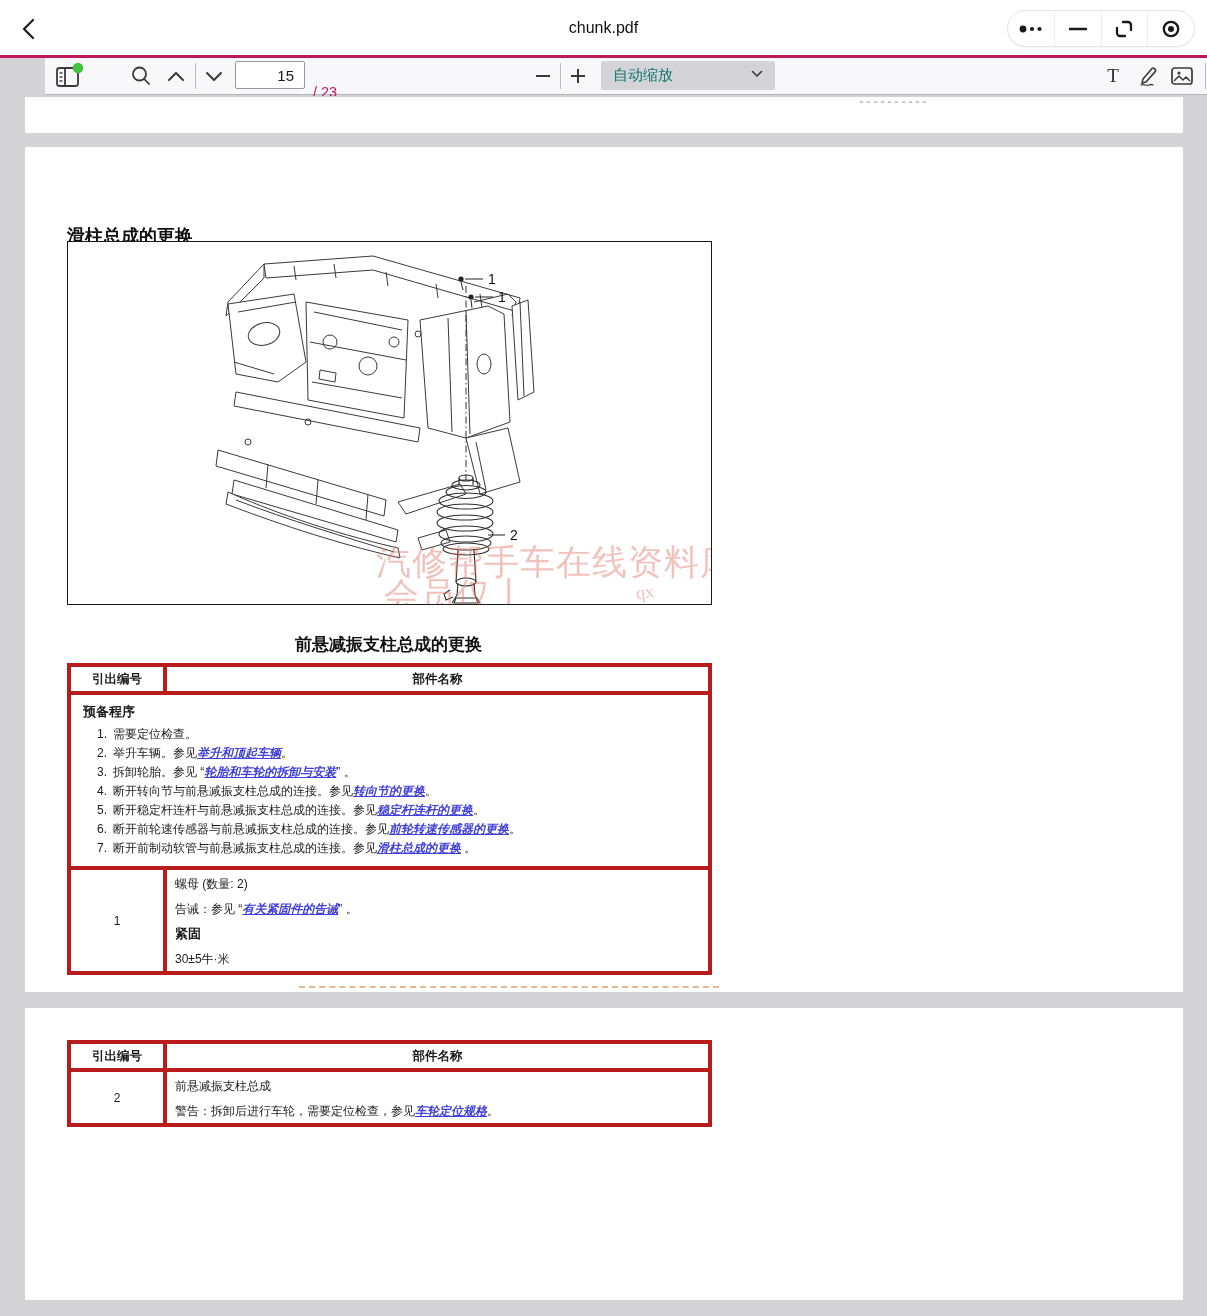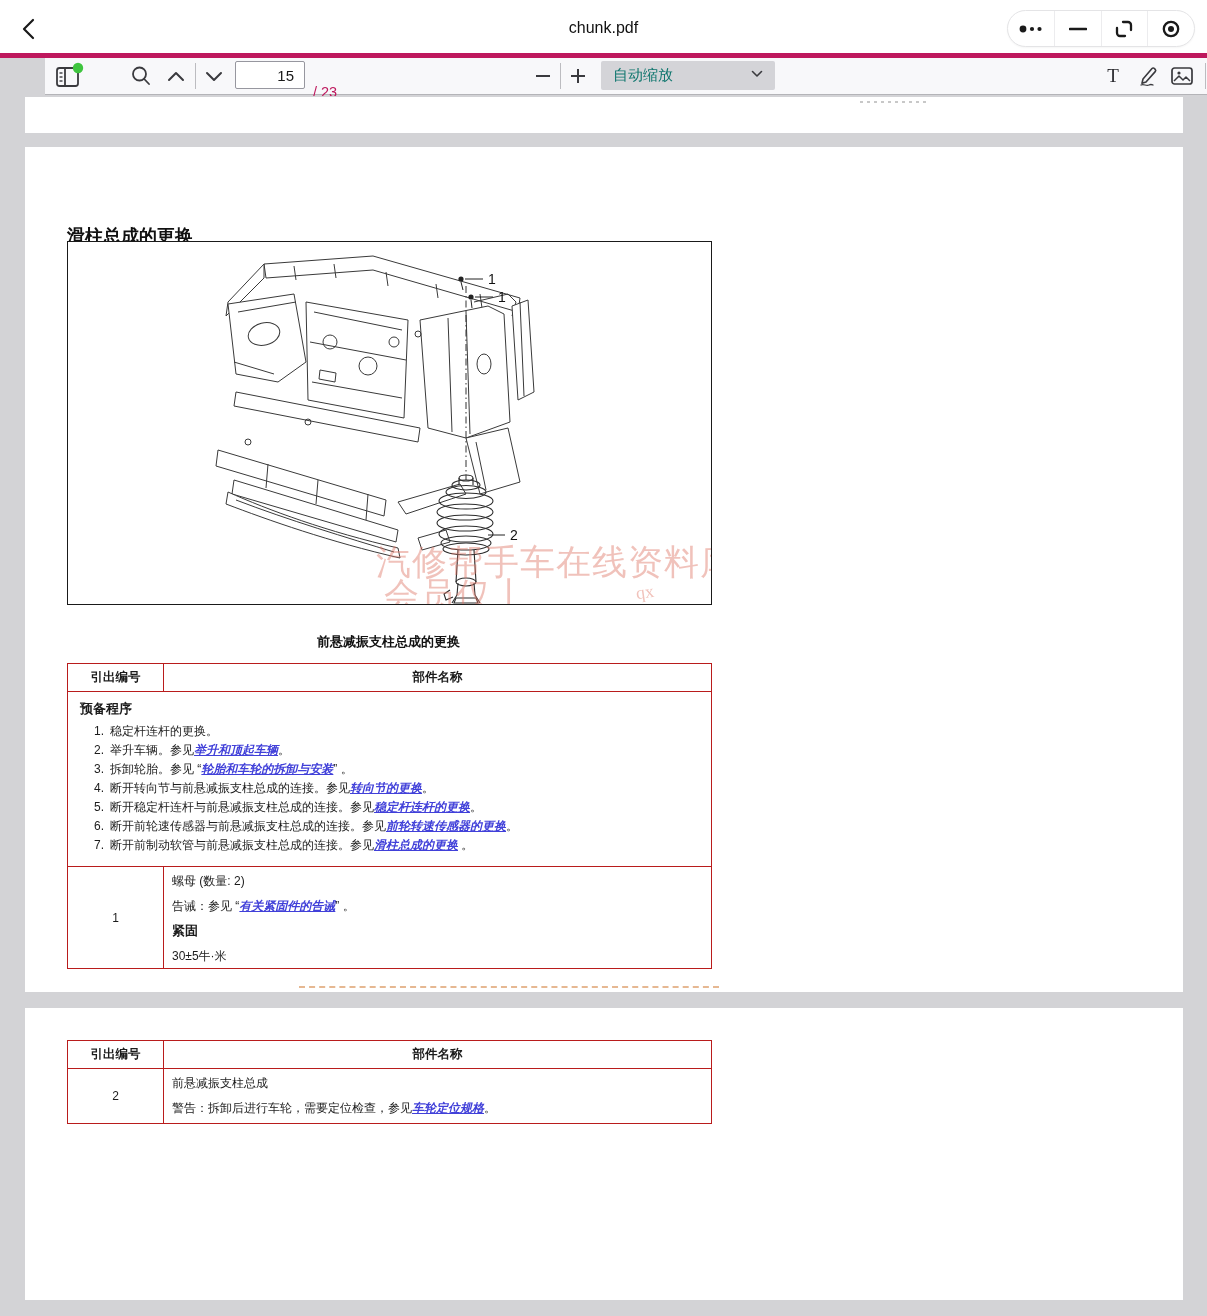--- a/index.html
+++ b/index.html
@@ -1,19 +1,19 @@
 <!DOCTYPE html>
 <html><head>
 <meta charset="utf-8">
 <style>
   html,body{margin:0;padding:0;}
   body{width:1207px;height:1316px;overflow:hidden;font-family:"Liberation Sans","DejaVu Sans",sans-serif;background:#d3d3d6;}
   .app{position:relative;width:1207px;height:1316px;}
   
-  .topbar{position:absolute;left:0;top:0;width:100%;height:58px;background:#ffffff;border-bottom:5px solid #be185d;box-sizing:border-box;}
+  .topbar{position:absolute;left:0;top:0;width:100%;height:58px;background:#ffffff;border-bottom:3px solid #be185d;box-sizing:border-box;}
   .back-btn{position:absolute;left:14px;top:14px;width:30px;height:30px;cursor:pointer;}
   .win-title{position:absolute;left:0;right:0;top:19px;text-align:center;font-size:16px;color:#111;}
   .capsule{position:absolute;right:12px;top:10px;width:188px;height:37px;background:#fff;border:1px solid #e4e4e6;border-radius:20px;box-sizing:border-box;display:flex;align-items:stretch;box-shadow:0 1px 2px rgba(0,0,0,.04);}
   .capsule .cap-btn{flex:1;display:flex;align-items:center;justify-content:center;cursor:pointer;}
   .capsule .cap-btn + .cap-btn{border-left:1px solid #ececee;}
   
   .pdf-toolbar{position:absolute;left:0;top:58px;width:100%;height:37px;background:#f8f8fa;border-bottom:1px solid #b4b4b8;box-sizing:border-box;margin-left:45px;}
   .tb{position:absolute;top:0;height:36px;display:flex;align-items:center;justify-content:center;cursor:pointer;}
   .tb-divider{position:absolute;top:5px;width:1px;height:26px;background:#bcbcc0;}
   .page-input{position:absolute;left:190px;top:3px;width:70px;height:28px;border:1px solid #97979f;border-radius:2px;background:#fff;box-sizing:border-box;font-size:15px;text-align:right;padding:0 10px 0 4px;color:#1a1a1a;font-family:"Liberation Sans","DejaVu Sans",sans-serif;}
@@ -28,24 +28,24 @@
   .page{position:absolute;left:25px;width:1158px;background:#fff;}
   .page1{top:51px;height:845px;}
   .page2{top:912px;height:292px;}
   .doc-heading{position:absolute;left:42px;top:57px;font-size:18px;font-weight:bold;color:#111;margin-top:20px;}
   
   .figure{position:absolute;left:42px;top:94px;width:643px;height:362px;border:1px solid #1a1a1a;box-sizing:content-box;overflow:hidden;background:#fff;}
   .wm{position:absolute;color:#e07a6a;opacity:.45;white-space:nowrap;font-family:"Liberation Serif","DejaVu Serif",serif;}
   .wm1{left:308px;top:297px;font-size:35px;letter-spacing:1px;}
   .wm2{left:316px;top:330px;font-size:35px;letter-spacing:1px;}
   .wm3{left:568px;top:340px;font-size:18px;transform:rotate(-8deg);}
-  .fig-caption{position:absolute;left:42px;top:486px;width:643px;text-align:center;font-size:13px;font-weight:bold;color:#111;}
+  .fig-caption{position:absolute;left:42px;top:486px;width:643px;text-align:center;font-size:17px;font-weight:bold;color:#111;}
   
   table.parts{position:absolute;left:42px;border-collapse:collapse;table-layout:fixed;width:645px;font-size:12px;color:#1c1c1c;}
-  table.parts td,table.parts th{border:1px solid #b91c1c;vertical-align:middle;box-sizing:border-box;}
+  table.parts td,table.parts th{border:4px solid #b91c1c;vertical-align:middle;box-sizing:border-box;}
   table.parts th{font-size:12.5px;font-weight:bold;text-align:center;height:28px;}
   .t1{top:516px;}
   .t2{top:32px;}
   .col-id{width:96px;}
   .prep-cell{padding:6px 10px 8px 12px;vertical-align:top !important;height:175px;}
   .prep-title{font-size:13px;font-weight:bold;margin:2px 0 7px 0;}
   .step{font-size:12px;line-height:13px;margin:0 0 6px 0;padding-left:14px;}
   .step:last-child{margin-bottom:0;}
   .step-num{margin-right:6px;}
   .id-cell{text-align:center;font-size:12px;}
@@ -287,21 +287,21 @@
       <table class="parts t1">
         <tbody>
             <tr>
           <th class="col-id">引出编号</th>
           <th>部件名称</th>
         </tr>
         <tr>
           <td class="prep-cell" colspan="2">
             <div class="prep-title">预备程序</div>
             <div>
-                  <div class="step"><span class="step-num">1.</span><span>稳定杆连杆的更换。</span></div>
+                  <div class="step"><span class="step-num">1.</span><span>需要定位检查。</span></div>
                   <div class="step"><span class="step-num">2.</span><span>举升车辆。参见</span><a href="#" class="doclink">举升和顶起车辆</a><span>。</span></div>
                   <div class="step"><span class="step-num">3.</span><span>拆卸轮胎。参见 “</span><a href="#" class="doclink">轮胎和车轮的拆卸与安装</a><span>” 。</span></div>
                   <div class="step"><span class="step-num">4.</span><span>断开转向节与前悬减振支柱总成的连接。参见</span><a href="#" class="doclink">转向节的更换</a><span>。</span></div>
                   <div class="step"><span class="step-num">5.</span><span>断开稳定杆连杆与前悬减振支柱总成的连接。参见</span><a href="#" class="doclink">稳定杆连杆的更换</a><span>。</span></div>
                   <div class="step"><span class="step-num">6.</span><span>断开前轮速传感器与前悬减振支柱总成的连接。参见</span><a href="#" class="doclink">前轮转速传感器的更换</a><span>。</span></div>
                   <div class="step"><span class="step-num">7.</span><span>断开前制动软管与前悬减振支柱总成的连接。参见</span><a href="#" class="doclink">滑柱总成的更换</a><span> 。</span></div>
                 </div>
           </td>
         </tr>
         <tr class="row1-h">

